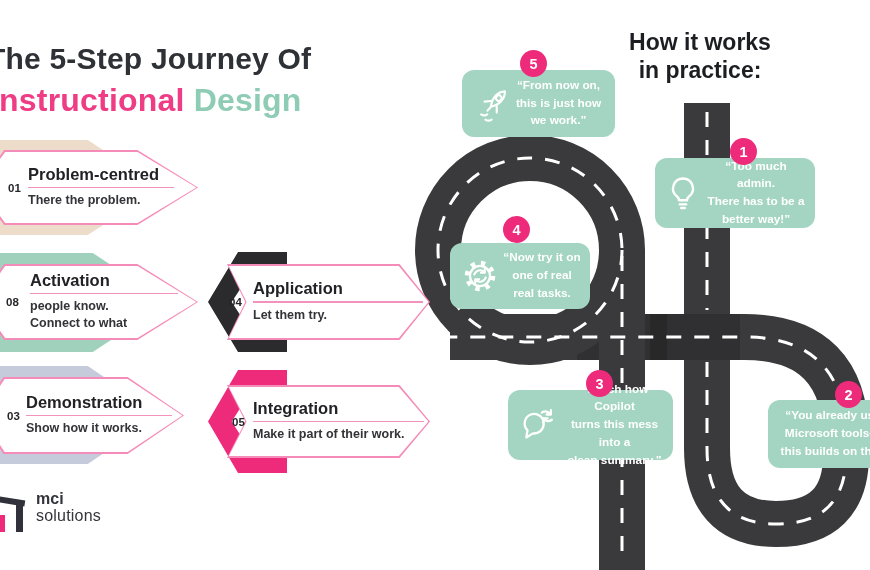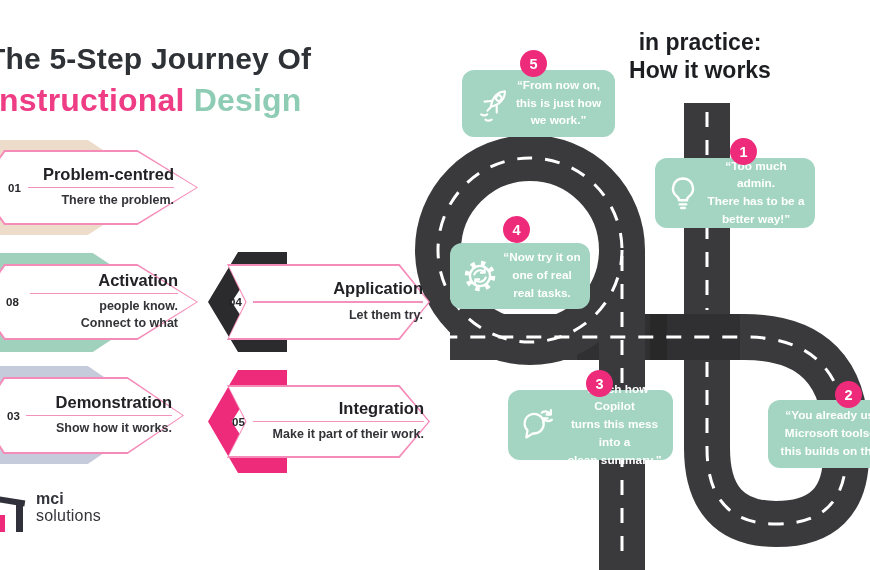--- a/index.html
+++ b/index.html
@@ -13,21 +13,21 @@
   
   .chev{position:absolute;z-index:1;}
   .arrow-right{clip-path:polygon(0 0,62% 0,100% 50%,62% 100%,0 100%);}
   .ring{clip-path:polygon(100% 0,38% 0,0 50%,38% 100%,100% 100%,100% 79%,54% 79%,30% 50%,54% 21%,100% 21%);}
   .card{position:absolute;z-index:2;}
   .card .b{position:absolute;inset:0;background:#f58bb8;}
   .card .f{position:absolute;inset:1.6px;background:#ffffff;}
   .hexL{clip-path:polygon(0 15%,4% 0,70% 0,100% 50%,70% 100%,4% 100%,0 85%);}
   .hexN{clip-path:polygon(0 0,85% 0,100% 50%,85% 100%,0 100%,9% 50%);}
   .card .num{position:absolute;top:50%;transform:translateY(-50%);font-size:11.5px;font-weight:700;color:#27272b;z-index:3;}
-  .card .content{position:absolute;top:0;bottom:1px;display:flex;flex-direction:column;justify-content:center;z-index:3;text-align:right;}
+  .card .content{position:absolute;top:0;bottom:1px;display:flex;flex-direction:column;justify-content:center;z-index:3;}
   .card .st{font-size:16.5px;font-weight:700;color:#222226;line-height:1.1;}
   .card .ul{height:1.6px;background:#f492be;margin:4px 0 4px 0;}
   .card .sd{font-size:12.5px;font-weight:700;color:#333338;line-height:1.35;}
   
   .hiw{position:absolute;left:588px;top:28px;width:224px;text-align:center;z-index:3;
        font-size:23px;font-weight:700;color:#1d1e21;line-height:1.22;}
   #roadsvg{position:absolute;left:0;top:0;z-index:1;}
   .callout{position:absolute;z-index:3;background:#a3d5c2;border-radius:12px;display:flex;
            align-items:center;justify-content:center;color:#ffffff;}
   .callout .txt{font-size:11.8px;font-weight:700;line-height:1.5;text-align:center;}
@@ -125,22 +125,22 @@
       <div class="f hexN"></div>
     <div class="num" style="left:5px;">05</div>
     <div class="content" style="left:26px;">
       <div class="st">Integration</div>
       <div class="ul" style="width:171px;"></div>
       <div class="sd">Make it part of their work.</div>
     </div>
   </div>
 
   <div class="hiw">
+    <div>How it works</div>
     <div>in practice:</div>
-    <div>How it works</div>
   </div>
 
   <div class="callout" style="left:462px;top:70px;width:153px;height:67px;">
     <span class="ic">
       <svg viewBox="0 0 44 44" width="38" height="38" fill="none" stroke="#fff" stroke-width="2.5" stroke-linecap="round" stroke-linejoin="round">
         <g transform="rotate(42 22 20)">
           <path d="M22 3 C27.5 8.5 28.5 18 22 27 C15.5 18 16.5 8.5 22 3 Z"></path>
           <circle cx="22" cy="13.5" r="3.2"></circle>
           <path d="M17.5 22 L12.5 27.5 M26.5 22 L31.5 27.5"></path>
           <path d="M22 28 L22 33"></path>

